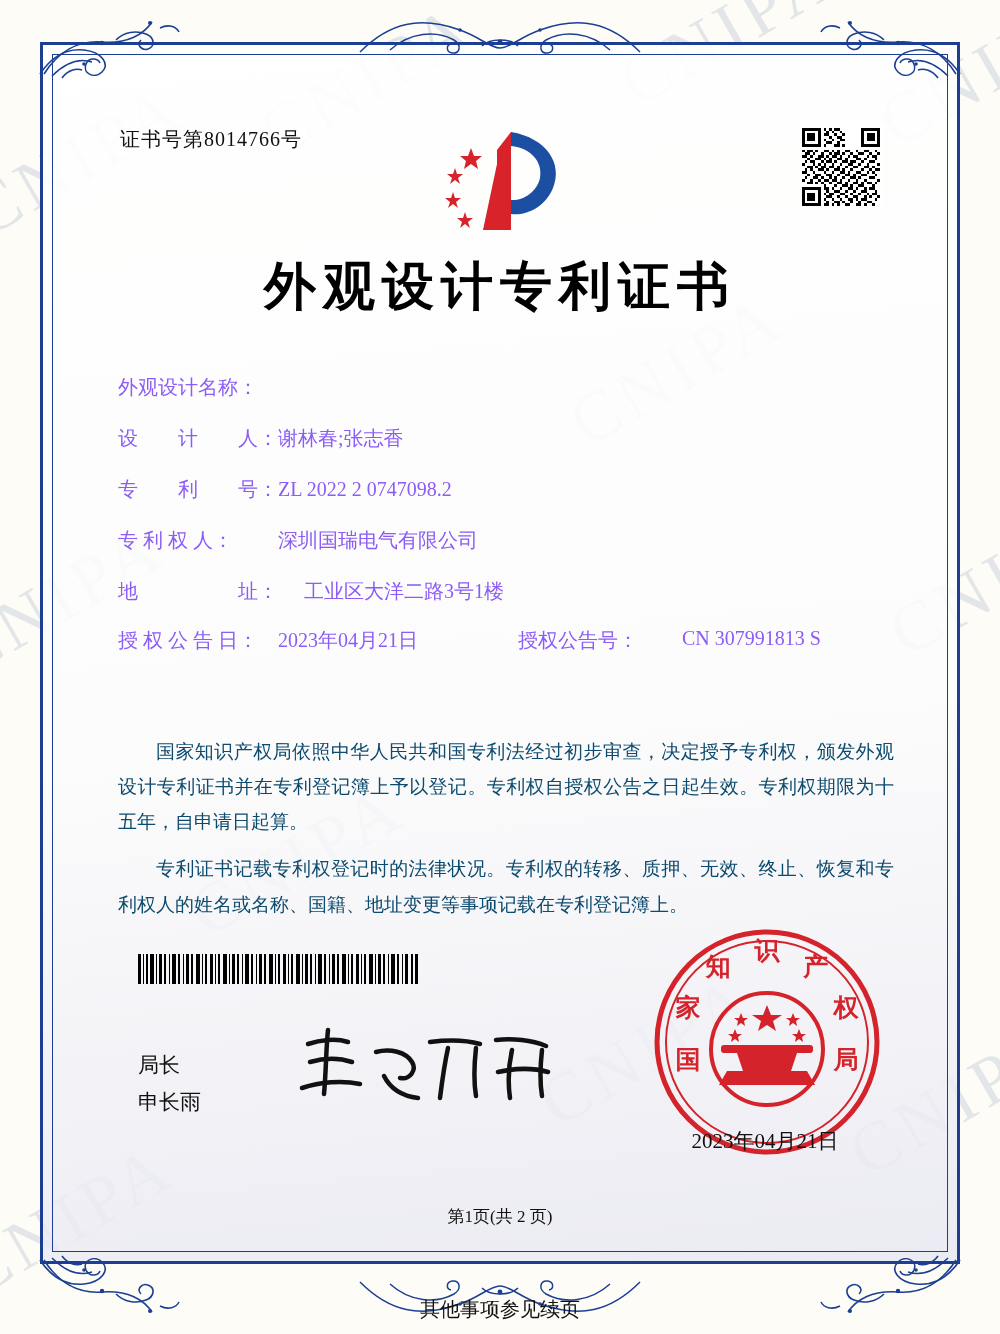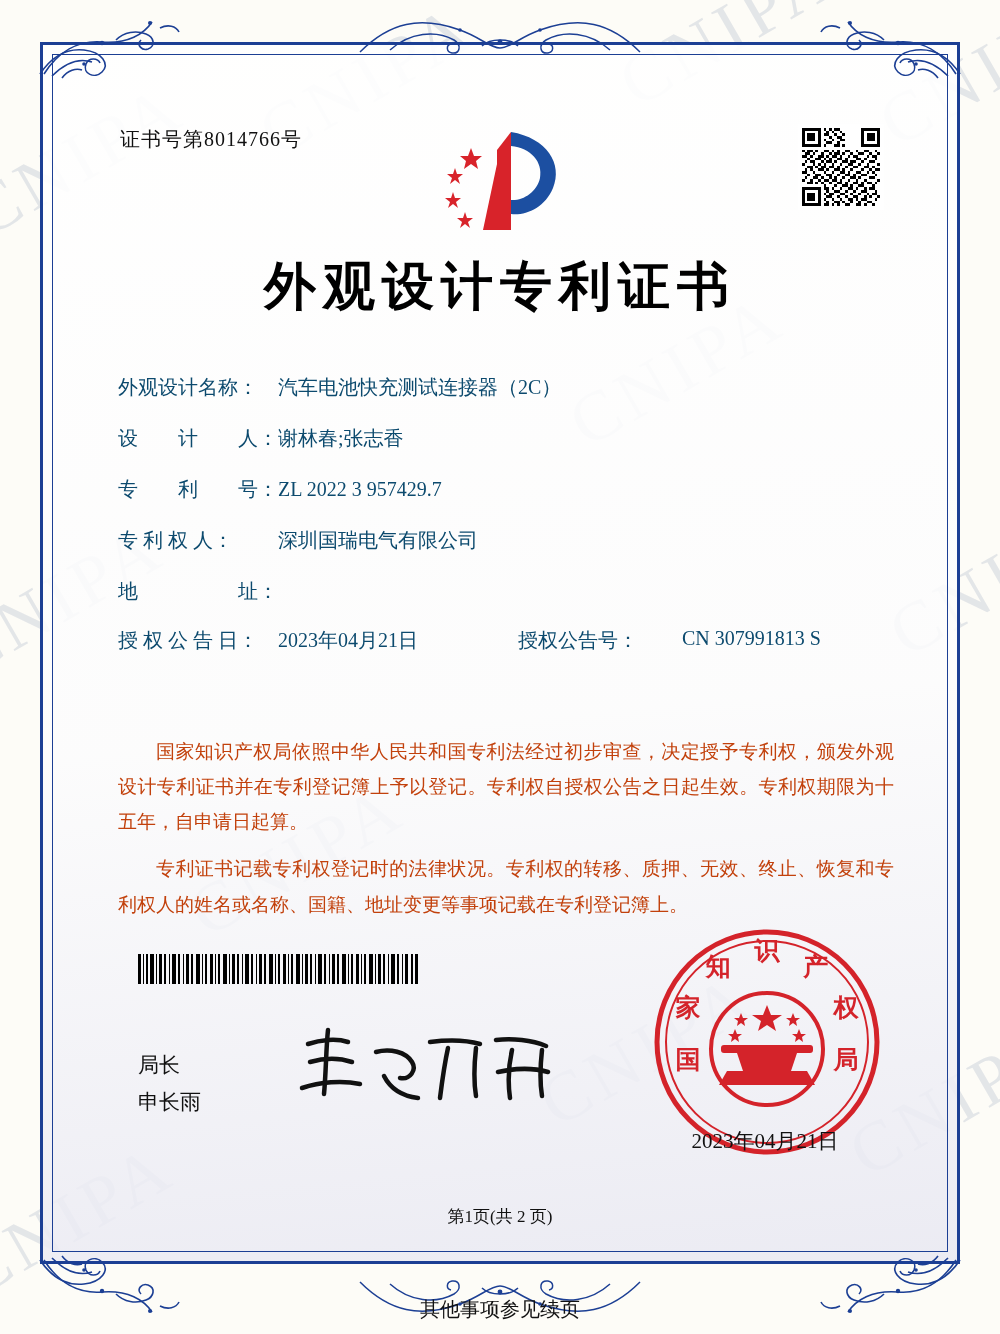--- a/index.html
+++ b/index.html
@@ -145,21 +145,21 @@
     color: #000;
   }
 
   .fields {
     position: absolute;
     left: 78px;
     top: 330px;
     width: 770px;
     font-family: "Liberation Serif", "DejaVu Serif", serif;
     font-size: 20px;
-    color: #0c4a6e;
+    color: #8b5cf6;
   }
   .frow {
     display: flex;
     align-items: flex-start;
     margin-bottom: 21px;
     line-height: 1.5;
   }
   .flabel {
     width: 160px;
     flex: 0 0 160px;
@@ -174,21 +174,21 @@
   .frow-two .col2 .flabel { width: 132px; flex: 0 0 132px; }
 
   .paras {
     position: absolute;
     left: 78px;
     top: 692px;
     width: 776px;
     font-family: "Liberation Serif", "DejaVu Serif", serif;
     font-size: 19px;
     line-height: 1.85;
-    color: #c2410c;
+    color: #0c4a6e;
     text-align: justify;
   }
   .paras p { margin: 0 0 12px 0; text-indent: 2em; }
 
   
   .barcode {
     position: absolute;
     left: 98px;
     top: 912px;
     width: 280px;
@@ -617,42 +617,42 @@
       </g>
     </svg>
   </div>
 
   <div class="title">外观设计专利证书</div>
 
   <div class="fields">
 
     <div class="frow">
       <div class="flabel">外观设计名称：</div>
-      <div class="fvalue">汽车电池快充测试连接器（2C）</div>
     </div>
 
     <div class="frow">
       <div class="flabel">设　　计　　人：</div>
       <div class="fvalue">谢林春;张志香</div>
     </div>
 
     <div class="frow">
       <div class="flabel">专　　利　　号：</div>
-      <div class="fvalue">ZL 2022 3 957429.7</div>
+      <div class="fvalue">ZL 2022 2 0747098.2</div>
     </div>
 
 
     <div class="frow">
       <div class="flabel">专 利 权 人：</div>
       <div class="fvalue">深圳国瑞电气有限公司</div>
     </div>
 
     <div class="frow">
       <div class="flabel">地　　　　　址：</div>
       <div class="fvalue">
+        <span class="l2">工业区大洋二路3号1楼</span>
       </div>
     </div>
 
     <div class="frow-two">
       <div class="col1">
         <div class="flabel">授 权 公 告 日：</div>
         <div class="fvalue">2023年04月21日</div>
       </div>
       <div class="col2">
         <div class="flabel">授权公告号：</div>

